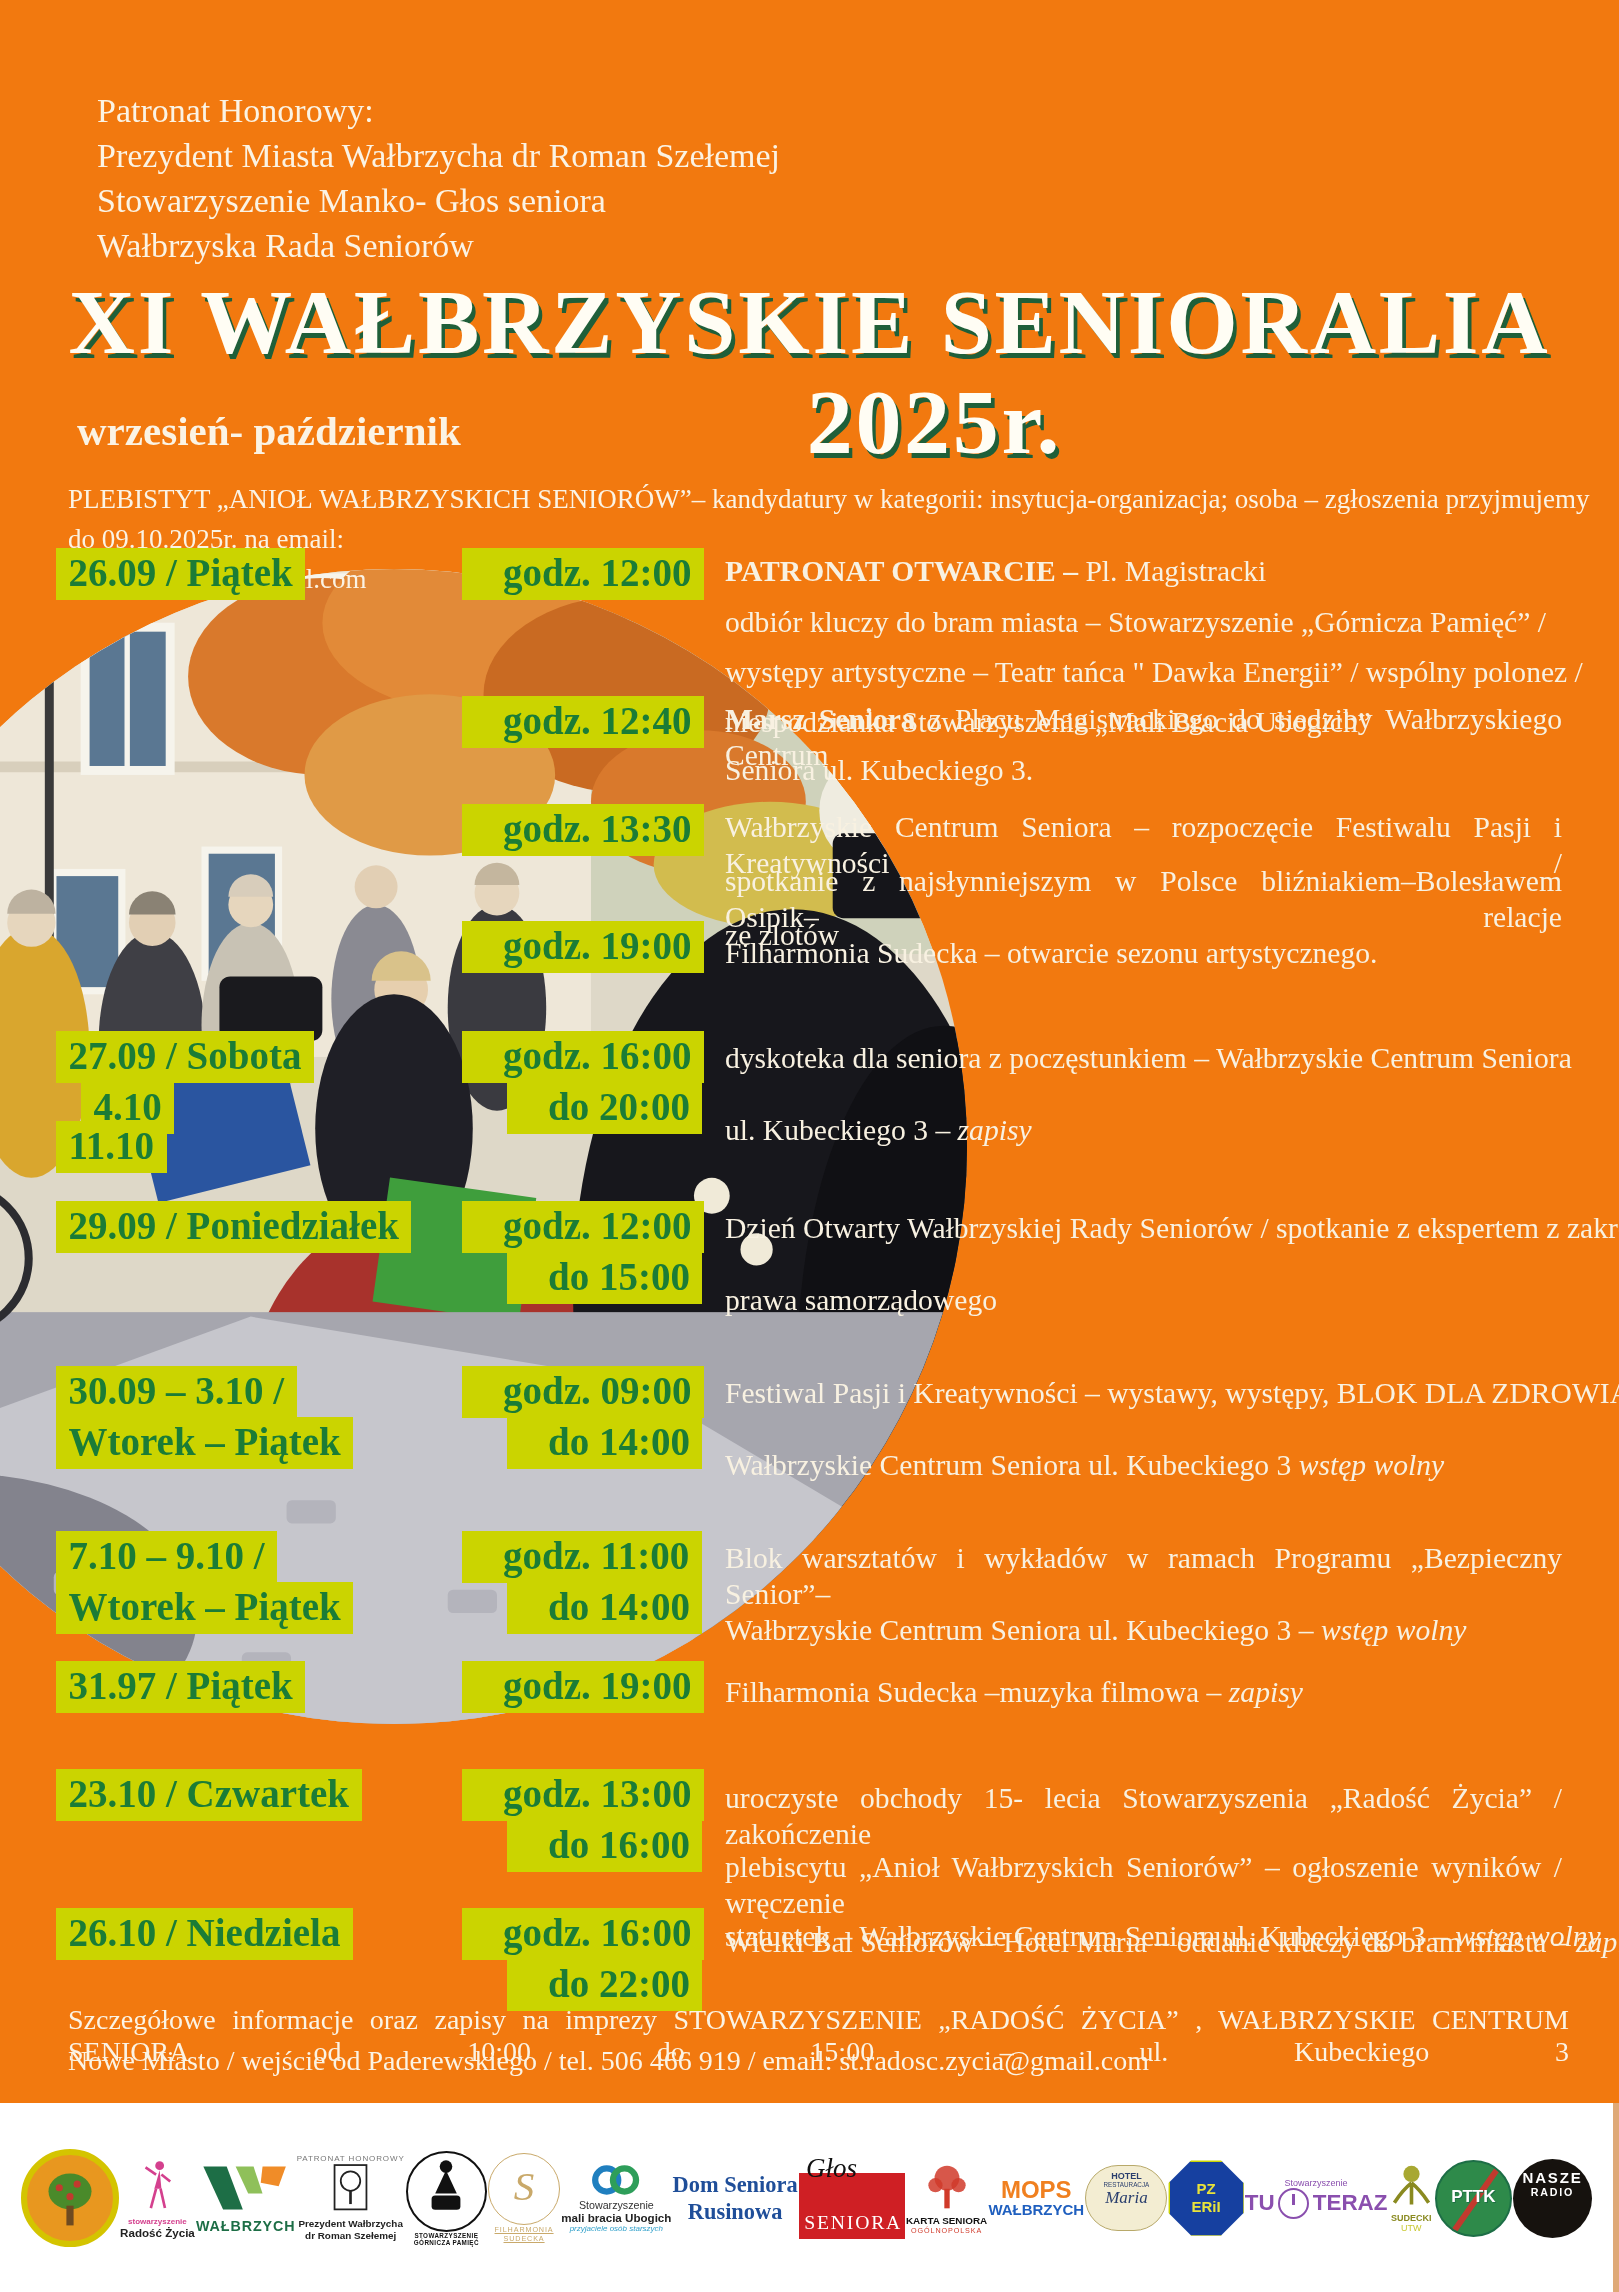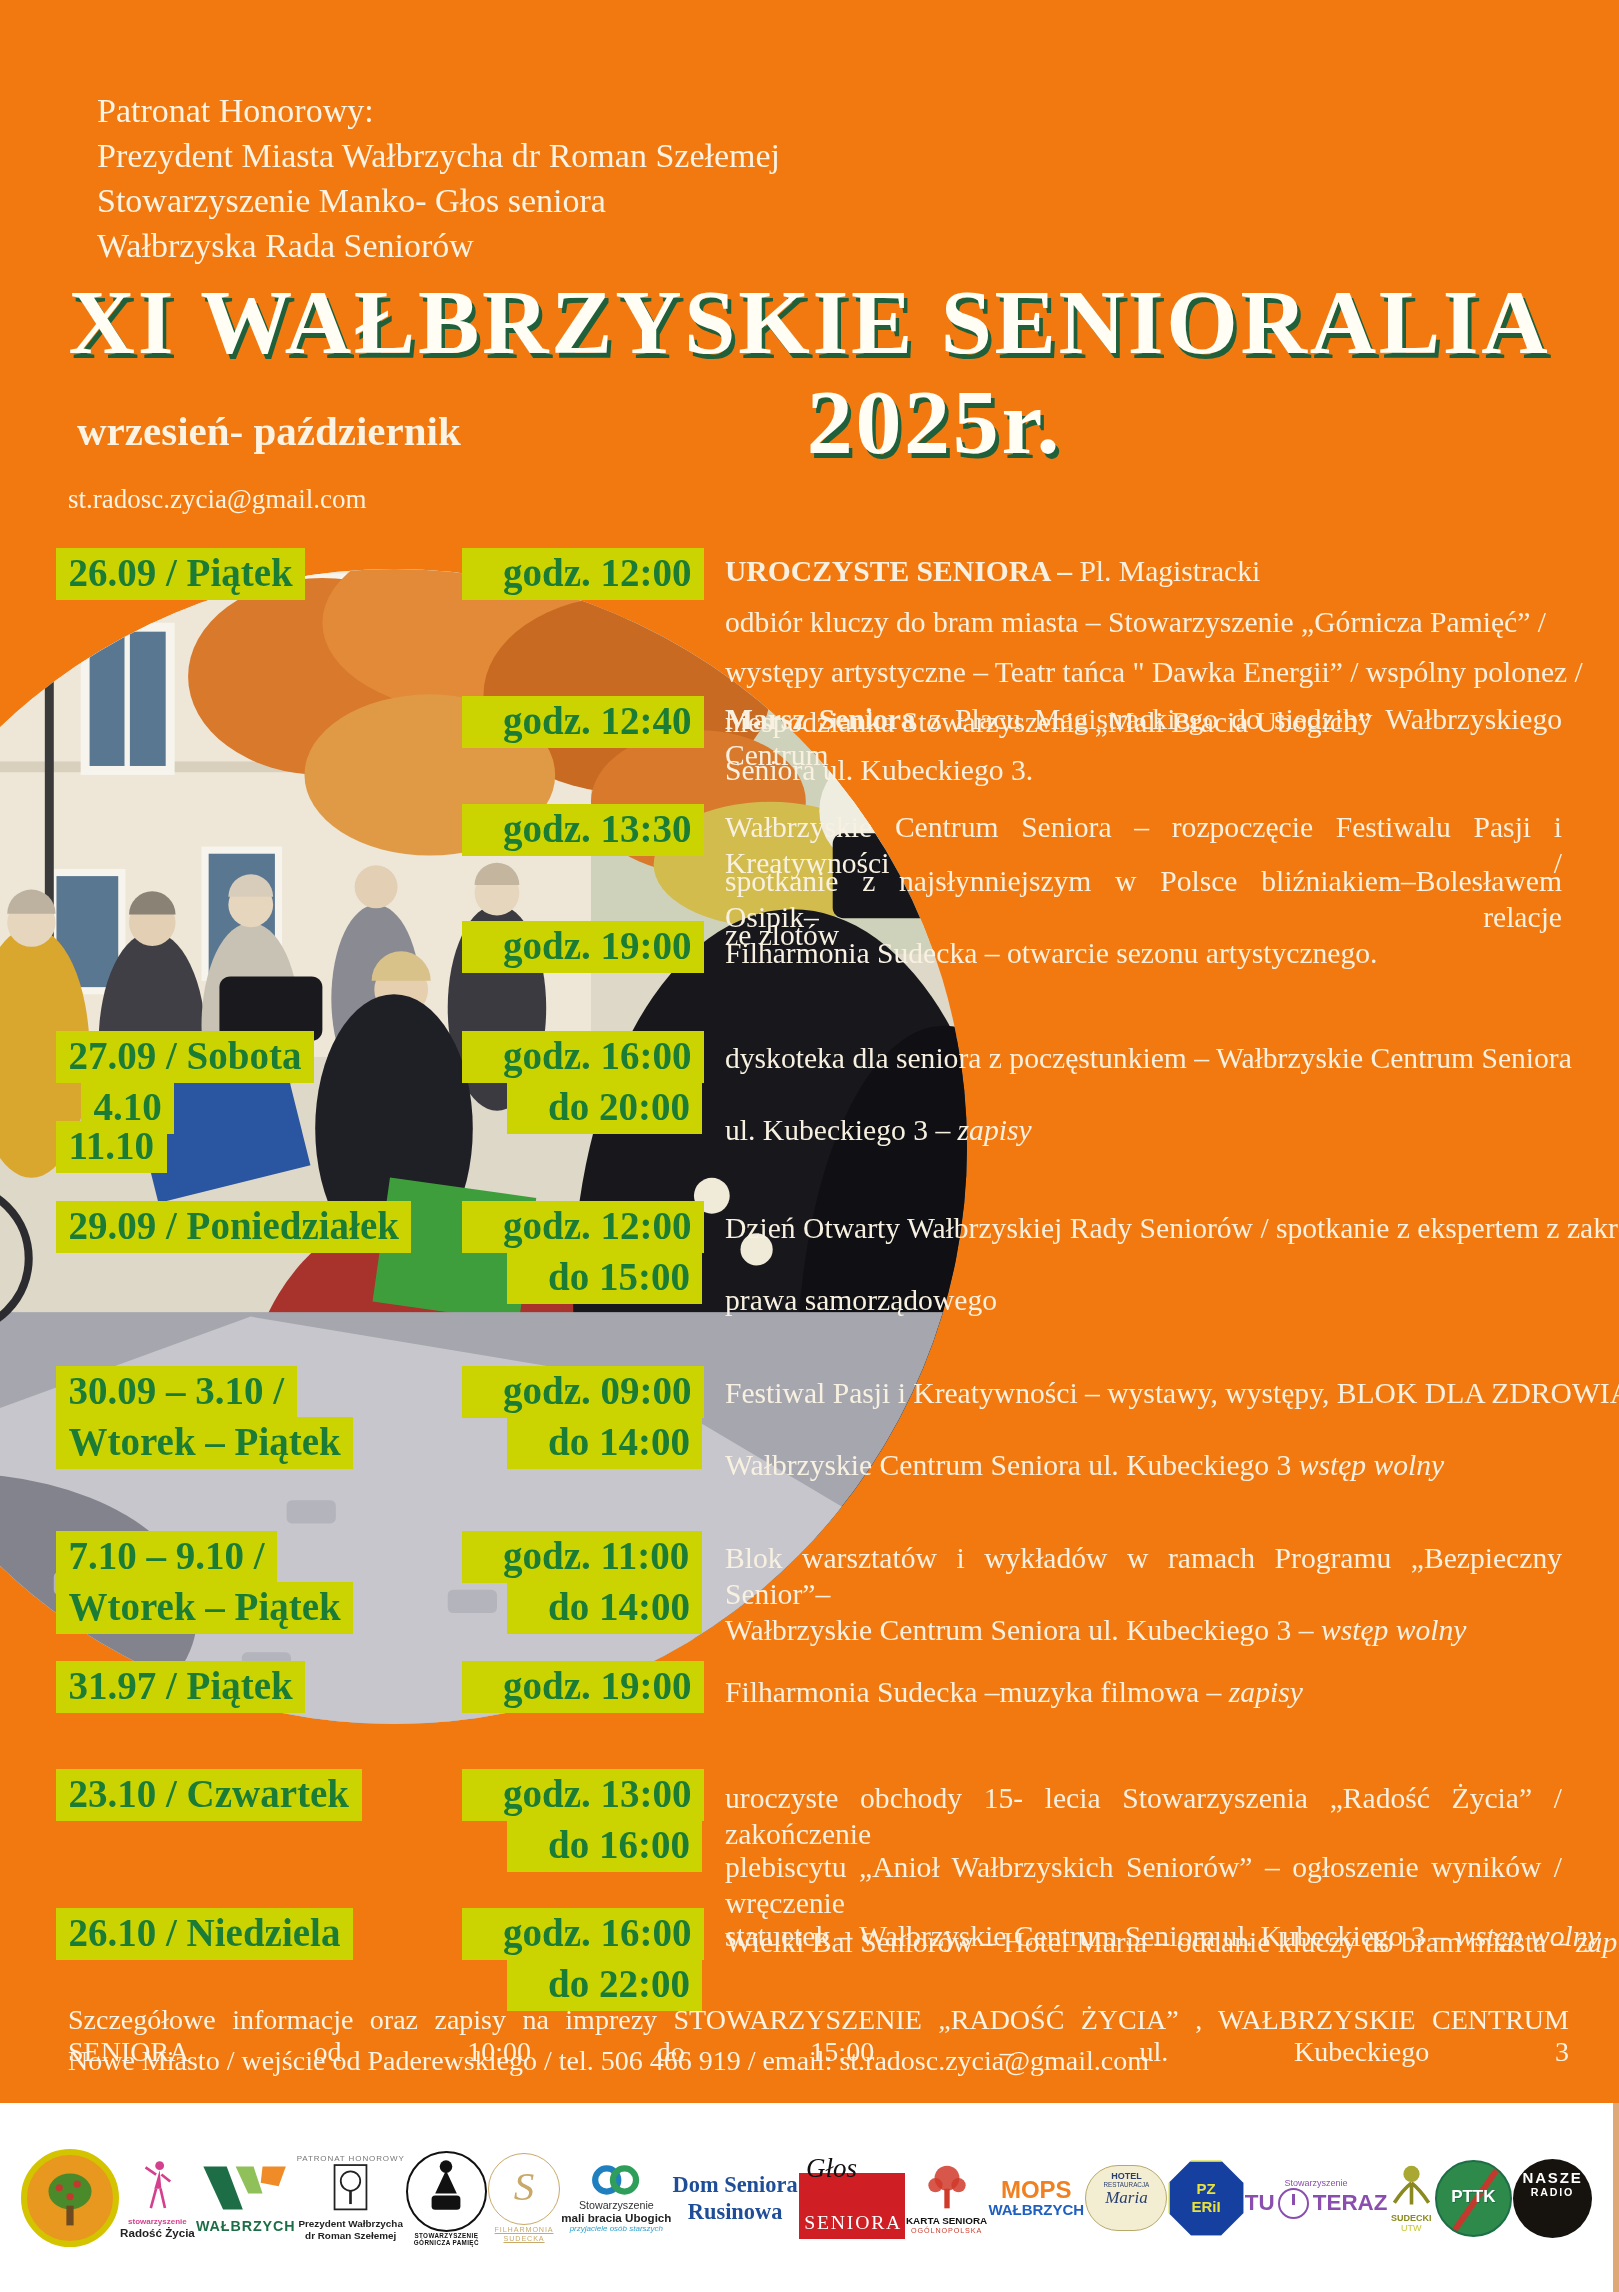--- a/index.html
+++ b/index.html
@@ -215,27 +215,28 @@
 <div class="patronat">
   <div>Patronat Honorowy:</div>
   <div>Prezydent Miasta Wałbrzycha dr Roman Szełemej</div>
   <div>Stowarzyszenie Manko- Głos seniora</div>
   <div>Wałbrzyska Rada Seniorów</div>
 </div>
 <div class="title">XI WAŁBRZYSKIE SENIORALIA</div>
 <div class="year">2025r.</div>
 <div class="season">wrzesień- październik</div>
 <div class="pleb">
+  <div>PLEBISTYT „ANIOŁ WAŁBRZYSKICH SENIORÓW”– kandydatury w kategorii: insytucja-organizacja; osoba – zgłoszenia przyjmujemy do 09.10.2025r. na email:</div>
   <div>st.radosc.zycia@gmail.com</div>
 </div>
 
 <section class="ev" style="top:548px">
   <span class="lbl dcol" style="top:0">26.09 / Piątek</span>
   <span class="lbl tcol" style="top:0">godz. 12:00</span>
-  <div class="dl" style="top:5.4px"><b>UROCZYSTE SENIORA – </b><span>Pl. Magistracki</span></div>
+  <div class="dl" style="top:5.4px"><b>PATRONAT OTWARCIE – </b><span>Pl. Magistracki</span></div>
   <div class="dl" style="top:56px">odbiór kluczy do bram miasta – Stowarzyszenie „Górnicza Pamięć” /</div>
   <div class="dl" style="top:106px">występy artystyczne – Teatr tańca " Dawka Energii” / wspólny polonez /</div>
   <div class="dl" style="top:156px">niespodzianka Stowarzyszenie „Mali Bracia Ubogich”</div>
 </section>
 
 <section class="ev" style="top:696px">
   <span class="lbl tcol" style="top:0">godz. 12:40</span>
   <div class="dl j" style="top:5.4px"><b>Marsz Seniora </b><span>z Placu Magistrackiego do siedziby  Wałbrzyskiego Centrum</span></div>
   <div class="dl" style="top:56px">Seniora ul. Kubeckiego 3.</div>
 </section>

